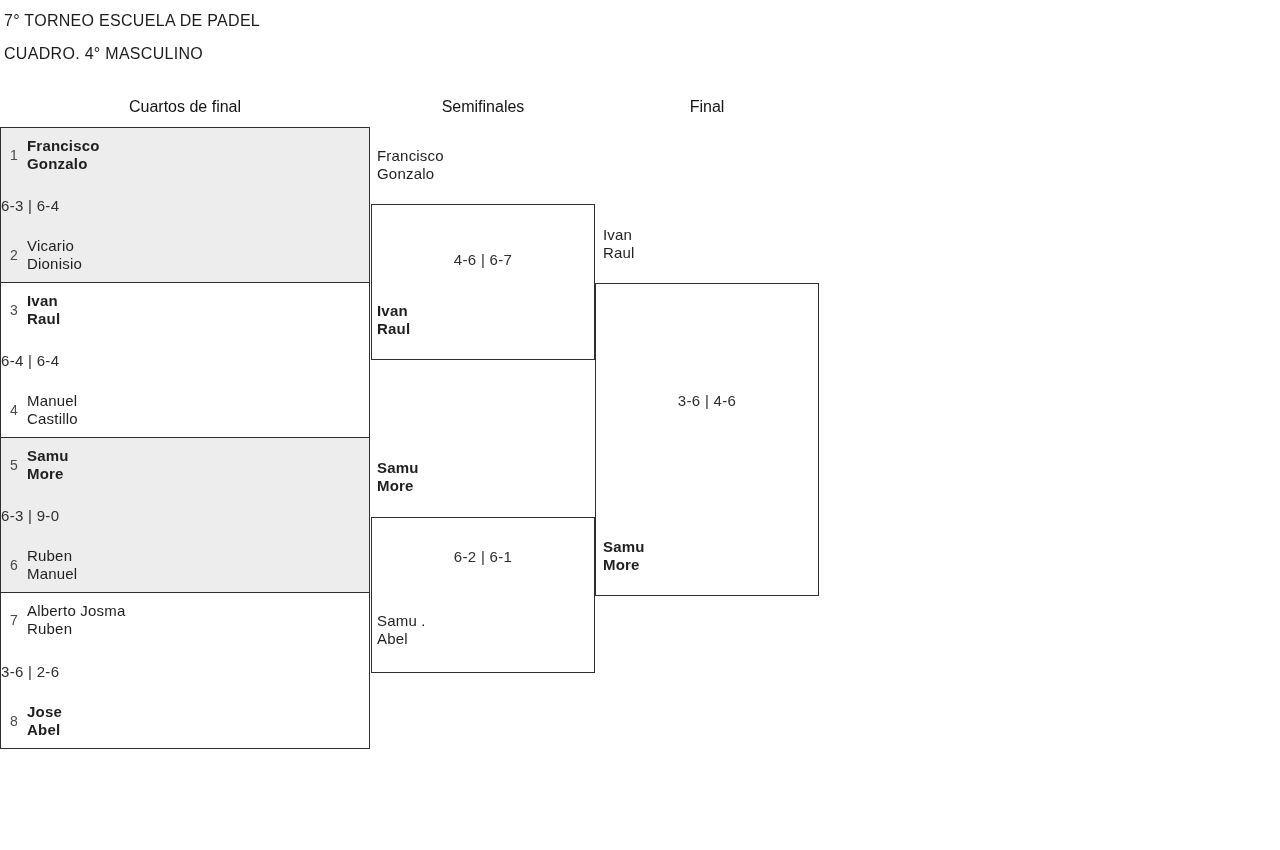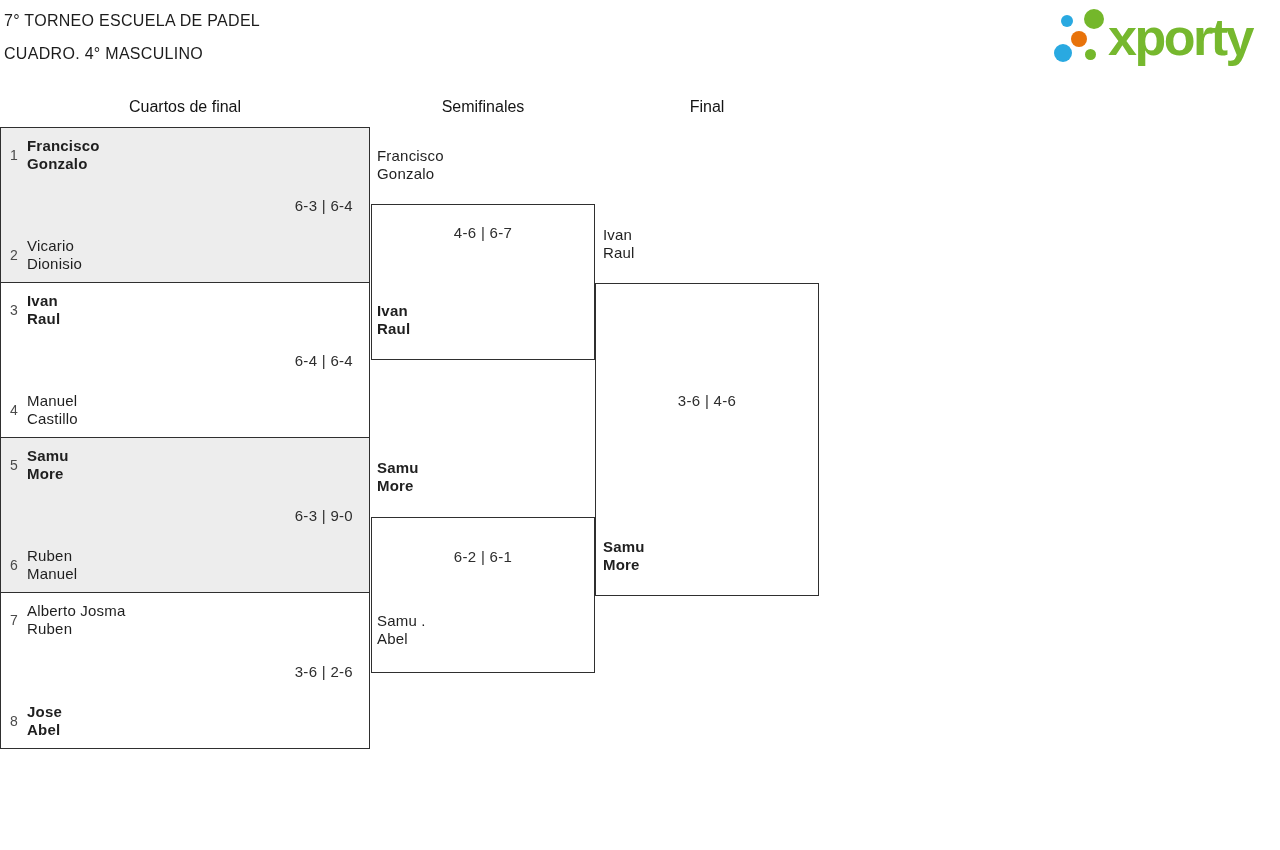--- a/index.html
+++ b/index.html
@@ -45,54 +45,46 @@
   
   .qf-team { position:absolute; left:0; right:0; display:flex; }
   .qf-team.top    { top:9px; }
   .qf-team.bottom { bottom:9px; }
   .seed { flex:0 0 26px; width:26px; text-align:center; font-size:14px;
           color:#4a4a4a; align-self:center; }
   .names { display:block; }
   .nl { display:block; font-size:15px; line-height:18px; color:#1f1f1f; letter-spacing:0.2px; }
   .bold .nl { font-weight:700; }
 
-  .qf-score { position:absolute; left:0; right:16px; top:50%; transform:translateY(-50%);
-              text-align:right; font-size:15px; color:#2e2e2e; letter-spacing:0.3px; }
+  .qf-score { position:absolute; left:0; right:0; top:50%; transform:translateY(-50%);
+              text-align:left; font-size:15px; color:#2e2e2e; letter-spacing:0.3px; }
 
   .float-team  { position:absolute; }
   .float-score { position:absolute; text-align:center; font-size:15px; color:#2e2e2e;
                  letter-spacing:0.3px; }
   .sf1-t1 { left:377px; top:147px; }
   .sf1-t2 { left:377px; top:302px; }
-  .sf1-sc { left:371px; width:224px; top:224px; }
+  .sf1-sc { left:371px; width:224px; top:251px; }
   .sf2-t1 { left:377px; top:459px; }
   .sf2-t2 { left:377px; top:612px; }
   .sf2-sc { left:371px; width:224px; top:548px; }
   .f-t1   { left:603px; top:226px; }
   .f-t2   { left:603px; top:538px; }
   .f-sc   { left:595px; width:224px; top:392px; }
 </style>
 </head>
 <body>
 
 <div class="canvas">
 
   <div class="title">
     <div>7° TORNEO ESCUELA DE PADEL</div>
     <div>CUADRO. 4° MASCULINO</div>
   </div>
 
-  <div class="logo">
-    <span class="dot d-blue-sm"></span>
-    <span class="dot d-green-lg"></span>
-    <span class="dot d-orange"></span>
-    <span class="dot d-blue-lg"></span>
-    <span class="dot d-green-sm"></span>
-    <span class="logo-text">xporty</span>
-  </div>
 
   <div class="round-header rh1">Cuartos de final</div>
   <div class="round-header rh2">Semifinales</div>
   <div class="round-header rh3">Final</div>
 
   <div class="box qf qf1 shaded">
     <div class="qf-team top">
       <span class="seed">1</span>
       <span class="names bold">
         <span class="nl">Francisco</span>

